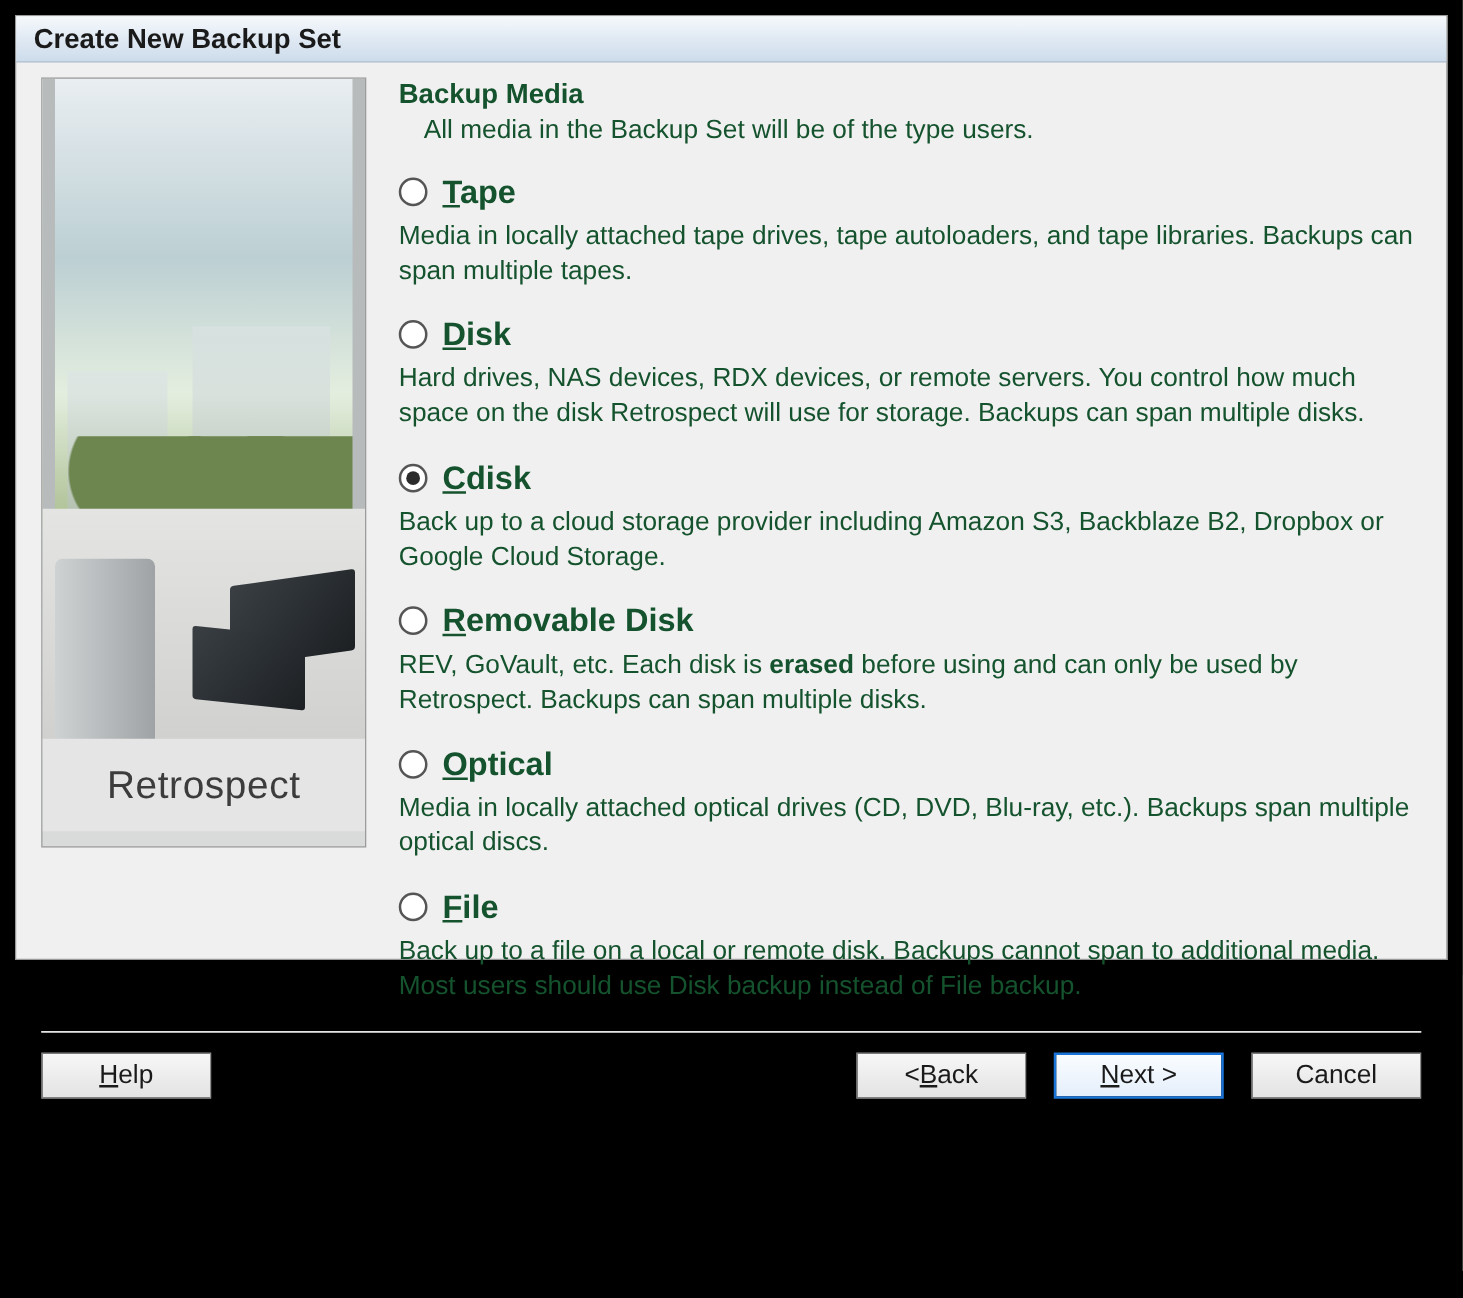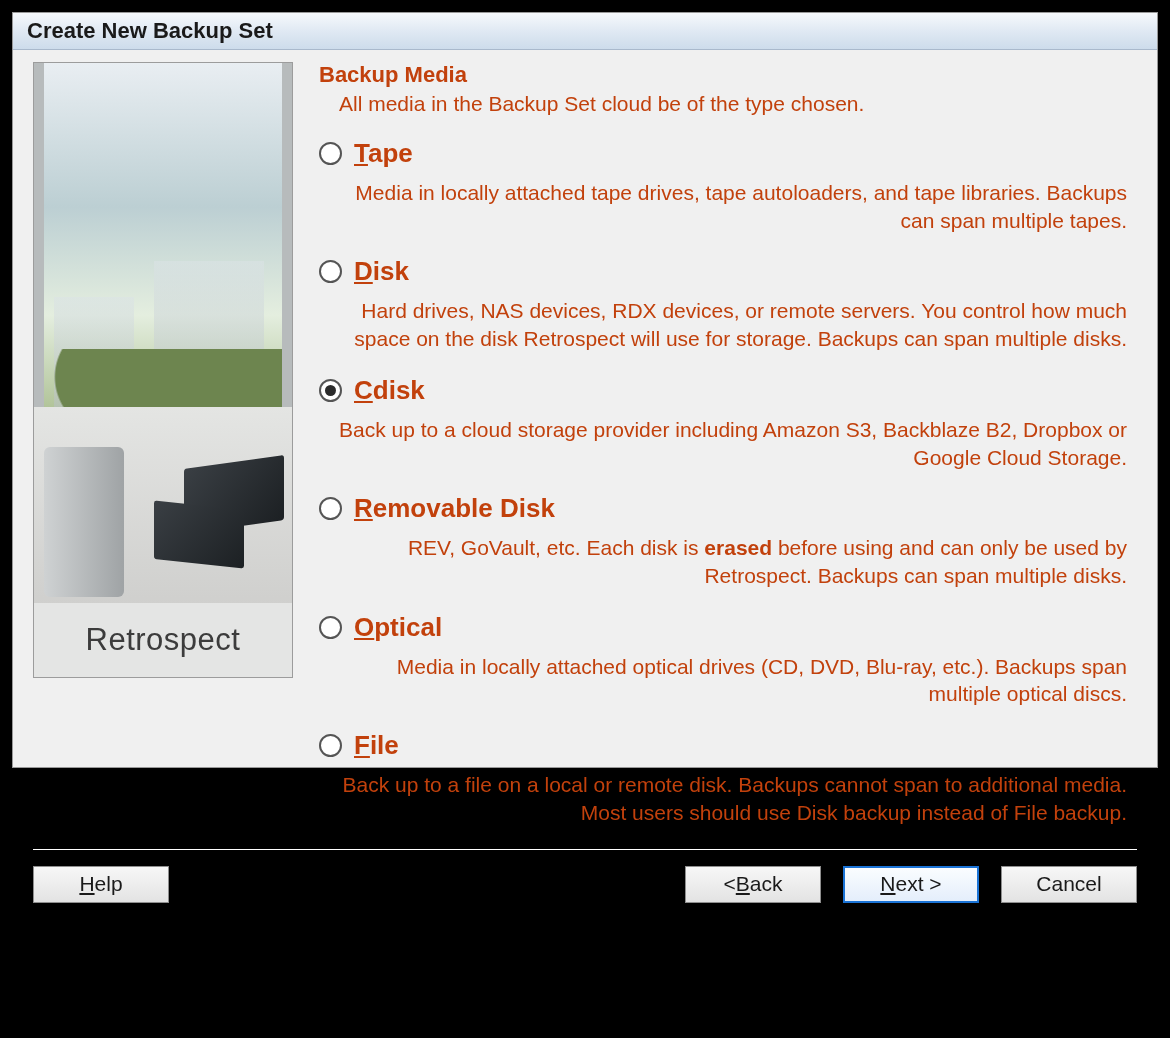--- a/index.html
+++ b/index.html
@@ -75,34 +75,34 @@
     border-radius: 3px;
   }
   .laptop.l1{ bottom:150px; left:150px;}
   .laptop.l2{ bottom:110px; left:115px; transform: skewY(6deg) scale(.9);}
   .chair {
     position:absolute; bottom:80px; left:10px; width:80px; height:150px;
     background: linear-gradient(90deg,#cfd2d3,#9fa3a5);
     border-radius: 6px;
   }
   .brand-band {
-    position:absolute; bottom:0; left:0; right:0; height:74px;
+    position:absolute; bottom:12px; left:0; right:0; height:74px;
     background: #e4e5e4;
     display:flex; align-items:center; justify-content:center;
   }
   .brand-text {
     font-size: 31px;
     color: #3c3c3c;
     font-family: "Segoe UI", sans-serif;
     letter-spacing: .5px;
   }
 
   .content {
     flex: 1;
-    color: #c2410c;
+    color: #14532d;
     font-size: 21px;
   }
   .content h2 {
     margin: 0 0 4px 0;
     font-size: 22px;
     font-weight: bold;
   }
   .subtitle {
     margin: 0 0 22px 20px;
     font-size: 21px;
@@ -125,23 +125,22 @@
   }
   .radio.checked::after{
     content:""; width:11px; height:11px; background:#2b2b2b; border-radius:50%;
   }
   .opt-label {
     font-weight: bold;
     font-size: 26px;
   }
   .mn { text-decoration: underline; }
   .opt-desc {
-    margin: 10px;
+    margin: 0;
     line-height: 1.32;
-    text-align: right;
   }
   .opt-desc .bold { font-weight: bold; }
 
   .separator {
     margin: 0 20px;
     height: 1px;
     background: #bfbfbf;
     border-bottom: 1px solid #ffffff;
   }
   .button-row {
@@ -187,21 +186,21 @@
         <div class="chair"></div>
         <div class="laptop l1"></div>
         <div class="laptop l2"></div>
         <div class="brand-band">
           <span class="brand-text">Retrospect</span>
         </div>
       </div>
 
       <div class="content">
         <h2>Backup Media</h2>
-        <p class="subtitle">All media in the Backup Set cloud be of the type chosen.</p>
+        <p class="subtitle">All media in the Backup Set will be of the type users.</p>
 
         <div class="option">
           <div class="option-head">
             <span class="radio"></span>
             <span class="opt-label"><span class="mn">T</span><span>ape</span></span>
           </div>
           <p class="opt-desc">Media in locally attached tape drives, tape autoloaders, and tape libraries. Backups can span multiple tapes.</p>
         </div>
 
         <div class="option">

